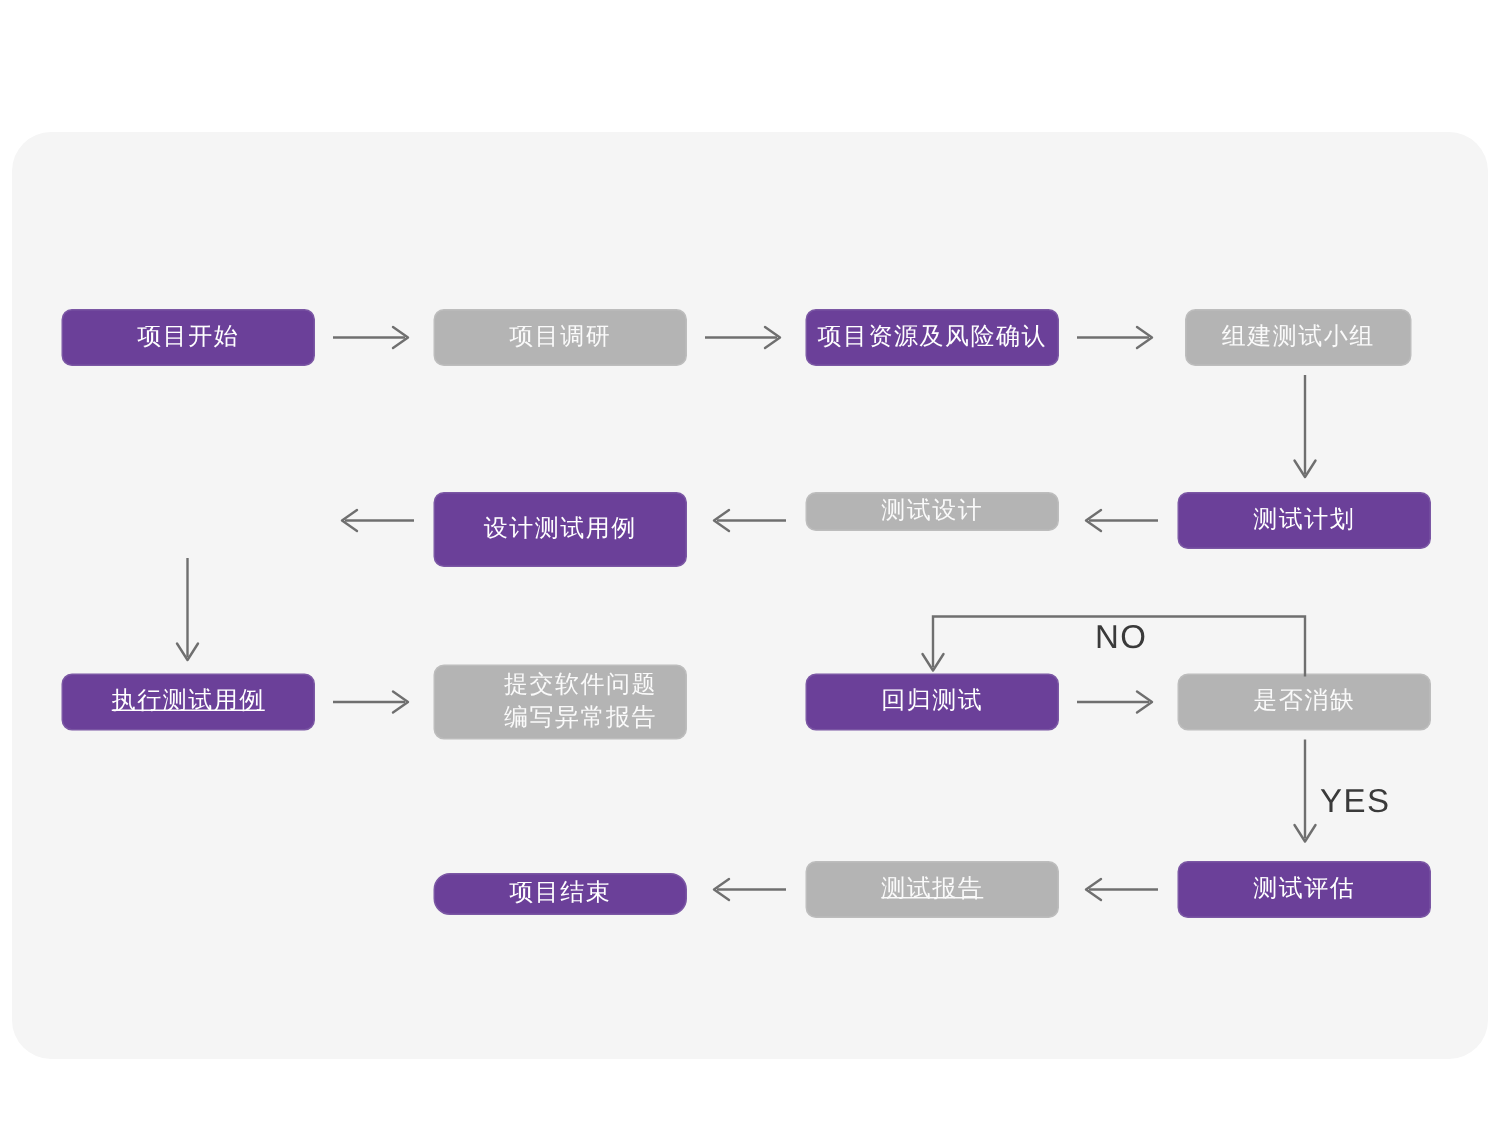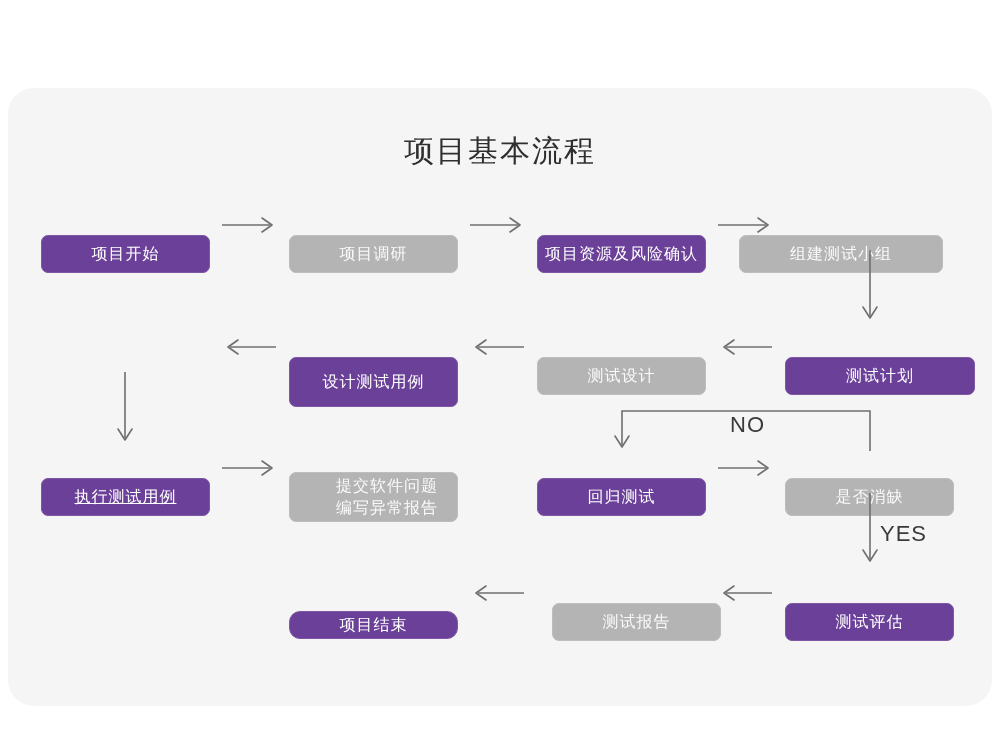--- a/index.html
+++ b/index.html
@@ -53,21 +53,20 @@
     border-radius: 7px;
     display: flex;
     align-items: center;
     justify-content: center;
     text-align: center;
     font-size: 16px;
     letter-spacing: 1px;
     line-height: 22px;
     white-space: pre-line;
     user-select: none;
-    margin-top: 29px;
   }
   .node.purple {
     background: #6b4099;
     border: 1px solid #7b57a4;
     color: #ffffff;
   }
   .node.gray {
     background: #b4b4b4;
     border: 1px solid #bdbdbd;
     color: #fafafa;
@@ -100,29 +99,28 @@
     user-select: none;
   }
 </style>
 </head>
 <body>
 
 <div id="canvas">
 
   <div id="card"></div>
 
-  <div id="title">项目基本流程</div>
 
   <div class="node purple" style="left:41px;  top:206px; width:169px; height:38px;">项目开始</div>
 
   <div class="node gray" style="left:289px; top:206px; width:169px; height:38px;">项目调研</div>
 
   <div class="node purple" style="left:537px; top:206px; width:169px; height:38px;">项目资源及风险确认</div>
 
-  <div class="node gray" style="left:739px; top:206px; width:204px; height:38px;">组建测试小组</div>
+  <div class="node gray" style="left:790px; top:206px; width:151px; height:38px;">组建测试小组</div>
 
   <svg class="conn" style="left:222px; top:213px; width:56px; height:24px;">
     <line x1="0" y1="12" x2="48" y2="12"></line>
     <polyline class="head" points="40,5 50,12 40,19"></polyline>
   </svg>
 
   <svg class="conn" style="left:470px; top:213px; width:56px; height:24px;">
     <line x1="0" y1="12" x2="48" y2="12"></line>
     <polyline class="head" points="40,5 50,12 40,19"></polyline>
   </svg>
@@ -133,23 +131,23 @@
   </svg>
 
   <svg class="conn" style="left:860px; top:250px; width:22px; height:76px;">
     <line x1="10" y1="0" x2="10" y2="66"></line>
     <polyline class="head" points="3,57 10,68 17,57"></polyline>
   </svg>
 
 
   <div class="node purple" style="left:289px; top:328px; width:169px; height:50px;">设计测试用例</div>
 
-  <div class="node gray" style="left:537px; top:328px; width:169px; height:38px;">测试设计</div>
-
-  <div class="node purple" style="left:785px; top:328px; width:190px; height:38px;">测试计划</div>
+  <div class="node gray" style="left:537px; top:328px; width:169px; height:26px;">测试设计</div>
+
+  <div class="node purple" style="left:785px; top:328px; width:169px; height:38px;">测试计划</div>
 
   <svg class="conn" style="left:222px; top:335px; width:56px; height:24px;">
     <line x1="8" y1="12" x2="54" y2="12"></line>
     <polyline class="head" points="16,5 6,12 16,19"></polyline>
   </svg>
 
   <svg class="conn" style="left:470px; top:335px; width:56px; height:24px;">
     <line x1="8" y1="12" x2="54" y2="12"></line>
     <polyline class="head" points="16,5 6,12 16,19"></polyline>
   </svg>
@@ -190,21 +188,21 @@
   <div class="edge-label" style="left:730px; top:412px;">NO</div>
 
   <svg class="conn" style="left:860px; top:493px; width:22px; height:76px;">
     <line x1="10" y1="0" x2="10" y2="66"></line>
     <polyline class="head" points="3,57 10,68 17,57"></polyline>
   </svg>
   <div class="edge-label" style="left:880px; top:521px;">YES</div>
 
   <div class="node purple" style="left:785px; top:574px; width:169px; height:38px;">测试评估</div>
 
-  <div class="node gray" style="left:552px; top:574px; width:169px; height:38px;">测试报告</div>
+  <div class="node gray" style="left:537px; top:574px; width:169px; height:38px;text-decoration:underline;">测试报告</div>
 
   <div class="node purple" style="left:289px; top:582px; width:169px; height:28px;border-radius:11px;">项目结束</div>
 
   <svg class="conn" style="left:718px; top:581px; width:56px; height:24px;">
     <line x1="8" y1="12" x2="54" y2="12"></line>
     <polyline class="head" points="16,5 6,12 16,19"></polyline>
   </svg>
 
   <svg class="conn" style="left:470px; top:581px; width:56px; height:24px;">
     <line x1="8" y1="12" x2="54" y2="12"></line>

